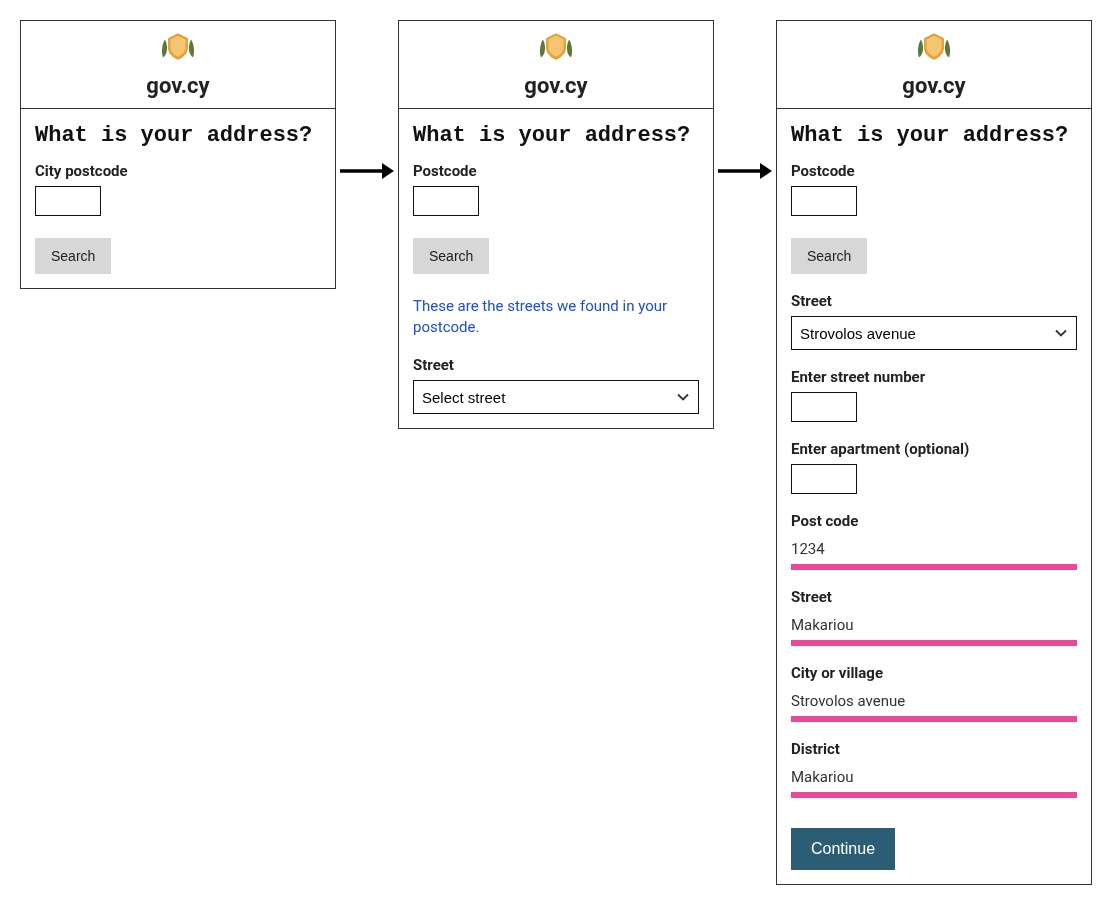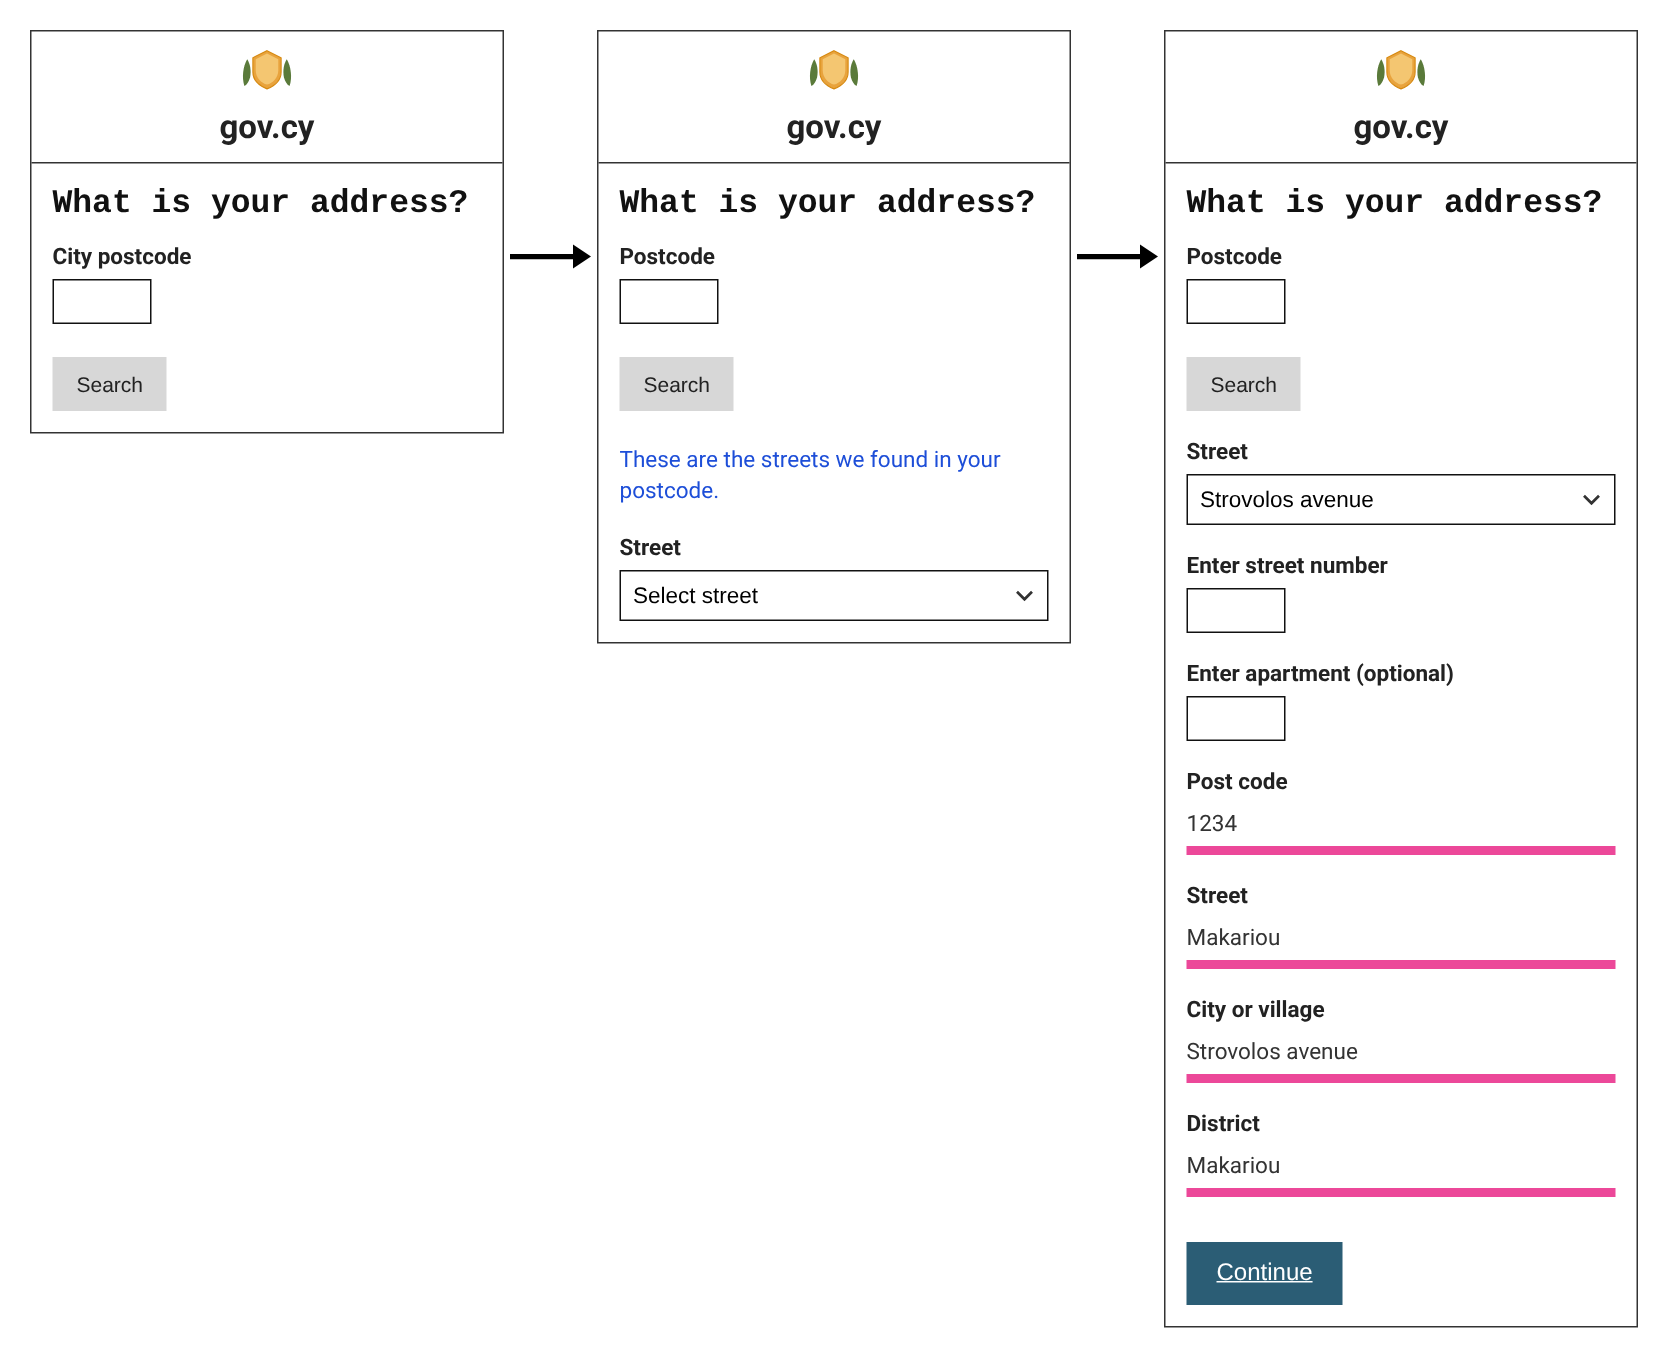--- a/index.html
+++ b/index.html
@@ -75,21 +75,20 @@
       color: #222;
       cursor: pointer;
       margin-top: 22px;
     }
     .btn-primary {
       background: #2b5d75;
       color: #fff;
       padding: 12px 20px;
       font-size: 16px;
       margin-top: 30px;
-      text-decoration: underline;
     }
     .info-text {
       font-size: 15px;
       color: #1d4ed8;
       margin-top: 22px;
       margin-bottom: 18px;
       line-height: 1.4;
     }
     .select-wrap {
       position: relative;

